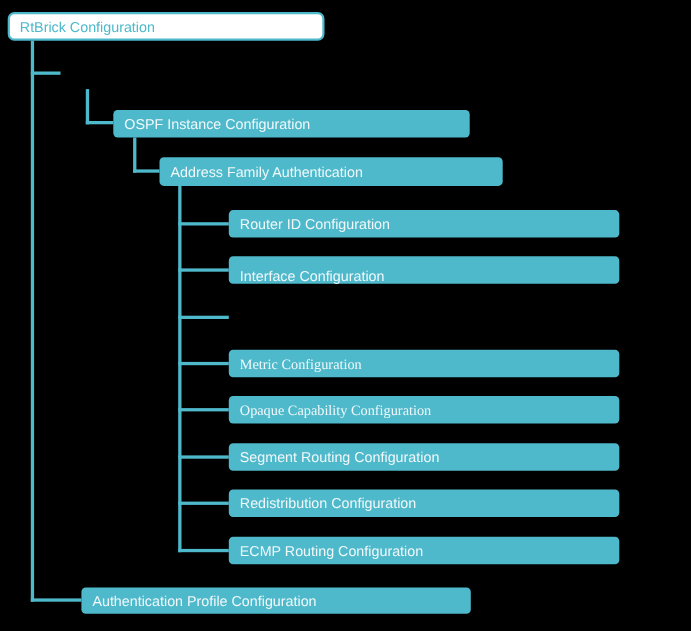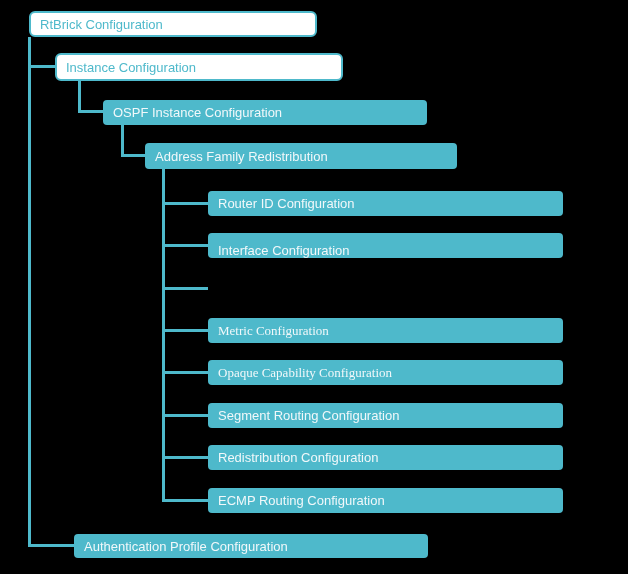--- a/index.html
+++ b/index.html
@@ -35,21 +35,21 @@
     border-radius: 4px;
     color: var(--box-light-text, #F1F8FA);
     padding-left: 10px;
   }
   .line {
     position: absolute;
     background: var(--teal, #4EB9CB);
   }
 
   
-  #n-rtbrick        { left: 7px;   top: 11px;  width: 288px; height: 26px; margin-left: 22px; }
+  #n-rtbrick        { left: 7px;   top: 11px;  width: 288px; height: 26px; }
   #n-instance       { left: 55px;  top: 53px;  width: 288px; height: 28px; }
   #n-ospf           { left: 103px; top: 100px; width: 324px; height: 25px; }
   #n-addrfam        { left: 145px; top: 143px; width: 312px; height: 26px; }
   .child            { left: 208px; width: 355px; height: 25px; }
   #n-router-id      { top: 191px; }
   #n-interface      { top: 233px; align-items: flex-end; }
   #n-area           { top: 276px; }
   #n-metric         { top: 318px; font-family: Liberation Serif, serif; }
   #n-opaque         { top: 360px; font-family: Liberation Serif, serif; }
   #n-segment        { top: 403px; }
@@ -94,28 +94,25 @@
   <div class="line af-branch" id="l-af-b3"></div>
   <div class="line af-branch" id="l-af-b4"></div>
   <div class="line af-branch" id="l-af-b5"></div>
   <div class="line af-branch" id="l-af-b6"></div>
   <div class="line af-branch" id="l-af-b7"></div>
   <div class="line af-branch" id="l-af-b8"></div>
 
   <div class="node outline" id="n-rtbrick">
     <span>RtBrick Configuration</span>
   </div>
-  <div class="node outline" id="n-instance">
-    <span>Instance Configuration</span>
-  </div>
   <div class="node solid" id="n-ospf">
     <span>OSPF Instance Configuration</span>
   </div>
   <div class="node solid" id="n-addrfam">
-    <span>Address Family Redistribution</span>
+    <span>Address Family Authentication</span>
   </div>
   <div class="node solid child" id="n-router-id">
     <span>Router ID Configuration</span>
   </div>
   <div class="node solid child" id="n-interface">
     <span>Interface Configuration</span>
   </div>
   <div class="node solid child" id="n-metric">
     <span>Metric Configuration</span>
   </div>

